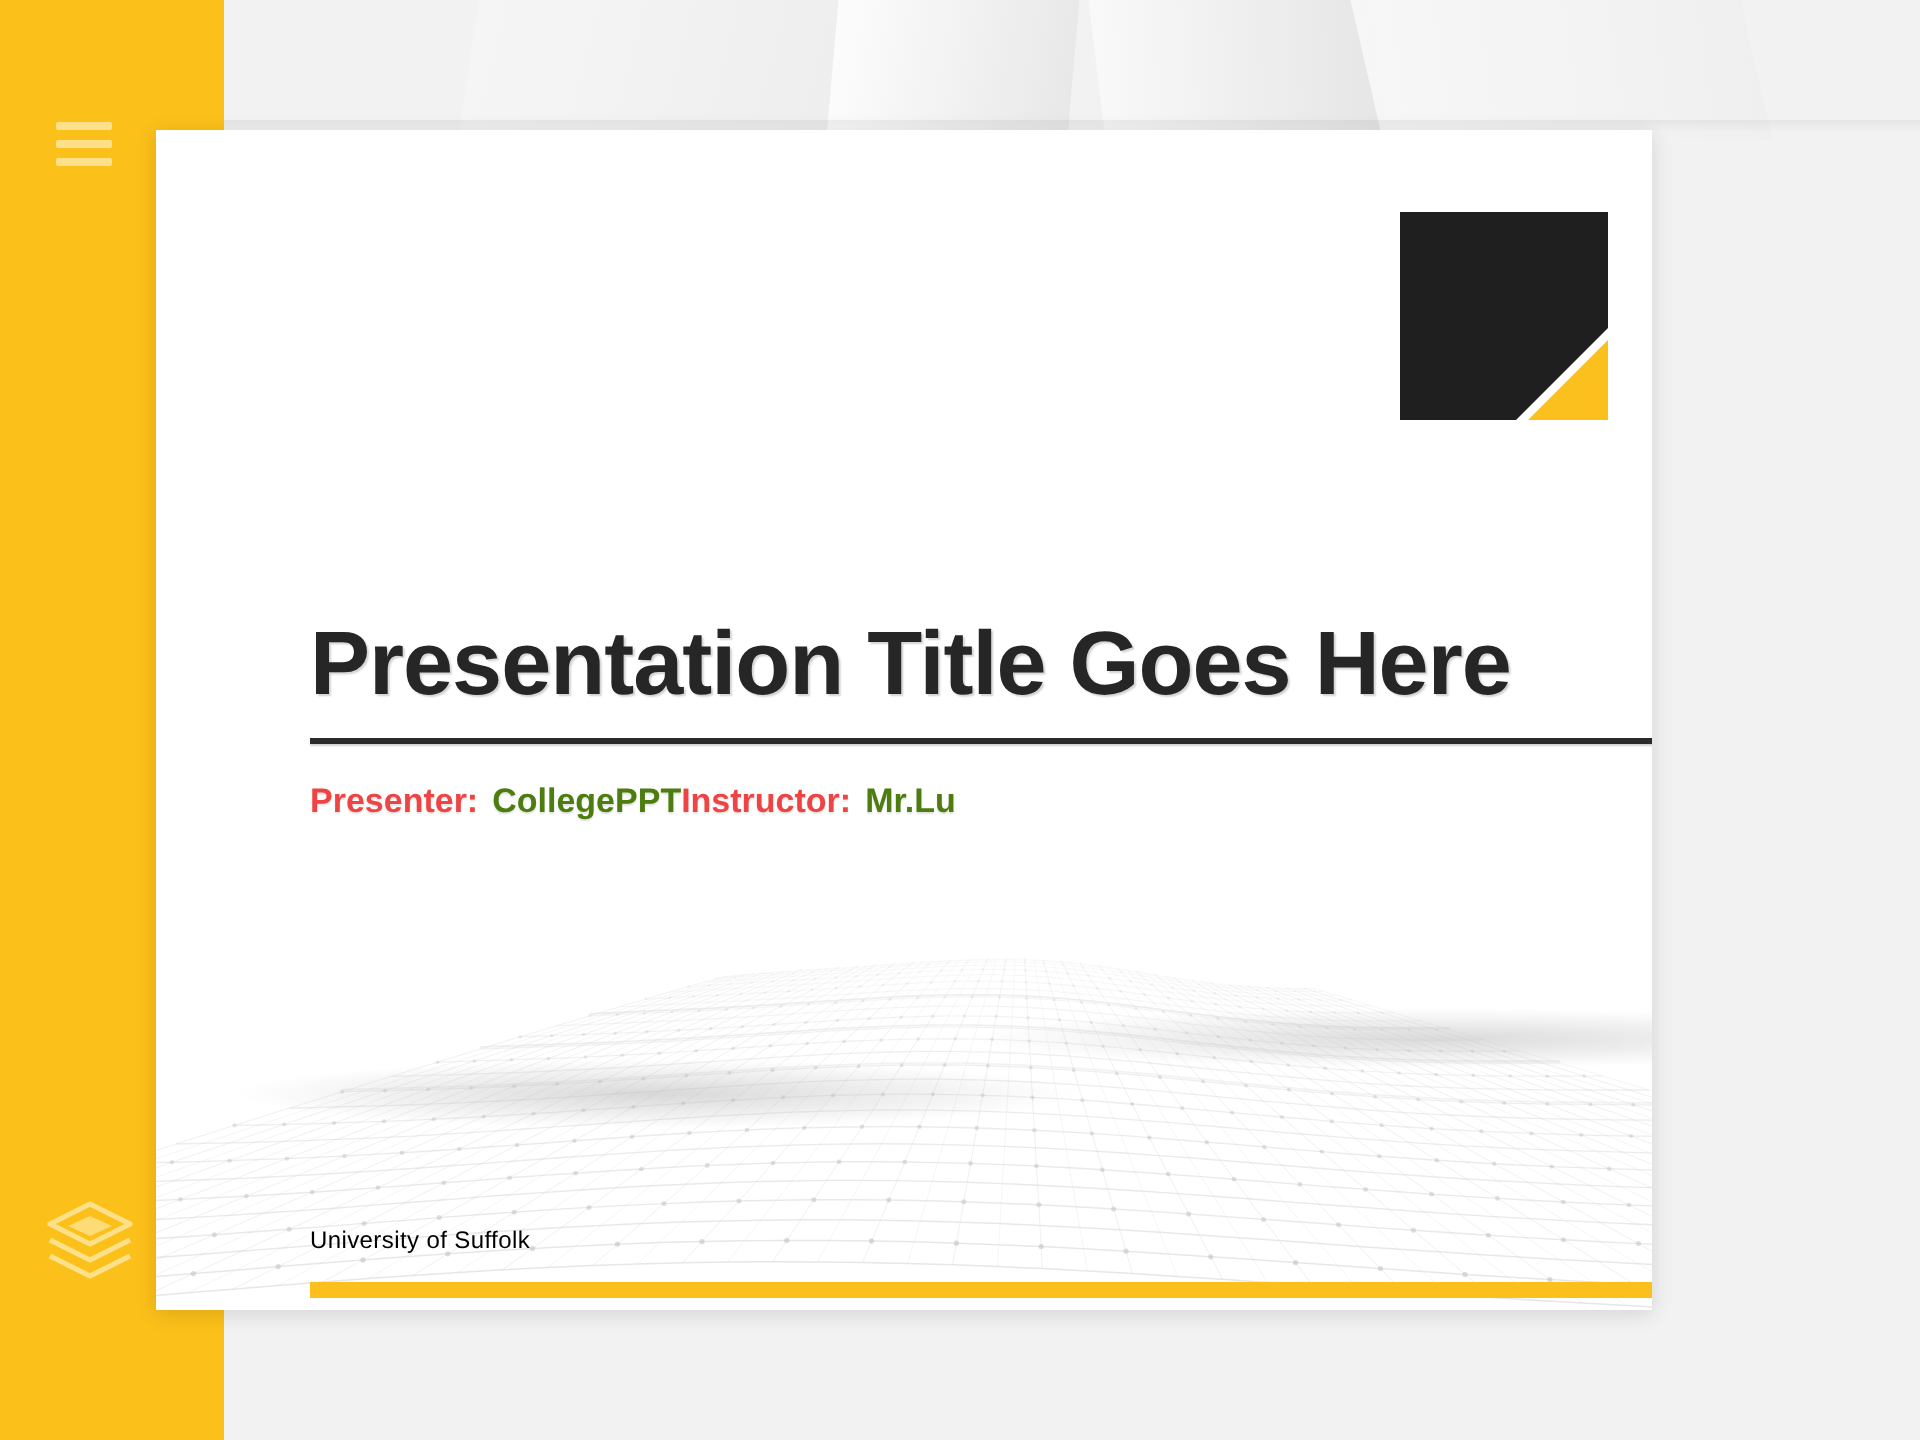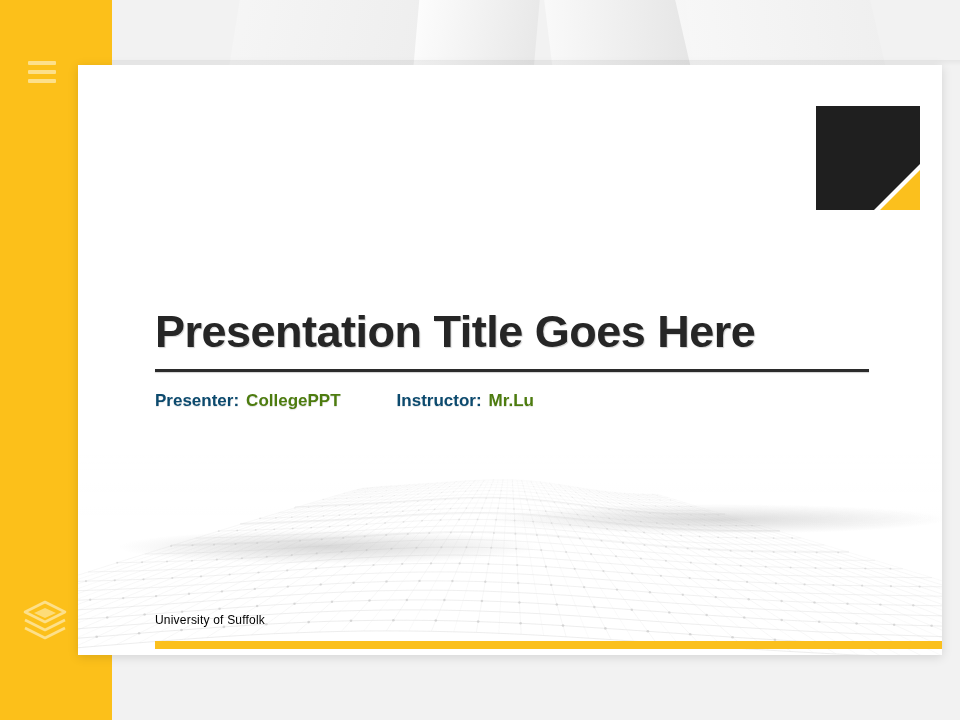--- a/index.html
+++ b/index.html
@@ -86,21 +86,21 @@
   .hamburger-bar.b2 { top: 18px; }
   .hamburger-bar.b3 { top: 27px; }
 
   .layers-svg { display: block; width: 46px; height: 44px; }
 
   
   .slide-card {
     position: absolute;
     left: 78px;
     top: 65px;
-    width: 864px;
+    width: 748px;
     height: 590px;
     background: #ffffff;
     box-shadow: 0 2px 10px rgba(0,0,0,.13);
     overflow: hidden;
     z-index: 6;
   }
 
   
   .logo-mark {
     position: absolute;
@@ -135,25 +135,25 @@
     box-shadow: 0 1px 1px rgba(0,0,0,.18);
   }
 
   .meta-row {
     margin-top: 19px;
     display: flex;
     align-items: baseline;
     white-space: nowrap;
   }
   .meta-item { display: flex; align-items: baseline; }
-  .meta-item + .meta-item { margin-left: 56px; }
+  .meta-item + .meta-item { }
   .meta-label {
     font-size: 17px;
     font-weight: bold;
-    color: #0c4a6e;
+    color: #ef4444;
     text-shadow: 0 1px 1px rgba(0,0,0,.10);
   }
   .meta-value {
     font-size: 17px;
     font-weight: bold;
     color: #4d7c0f;
     margin-left: 7px;
     text-shadow: 0 1px 1px rgba(0,0,0,.12);
   }
 

